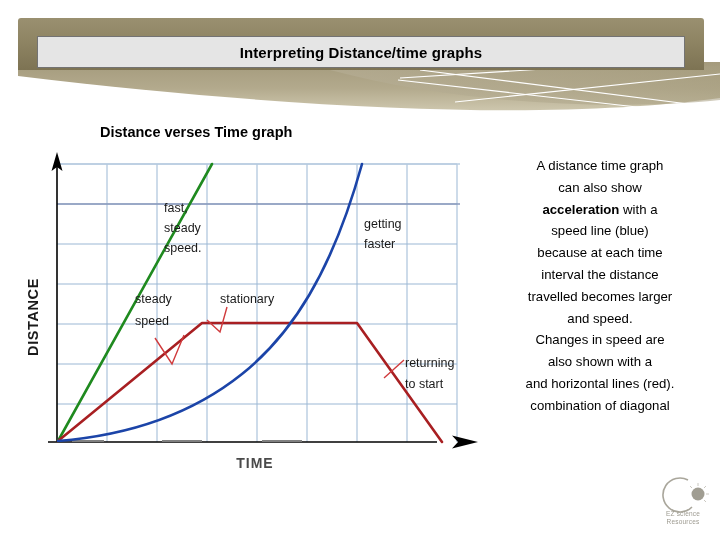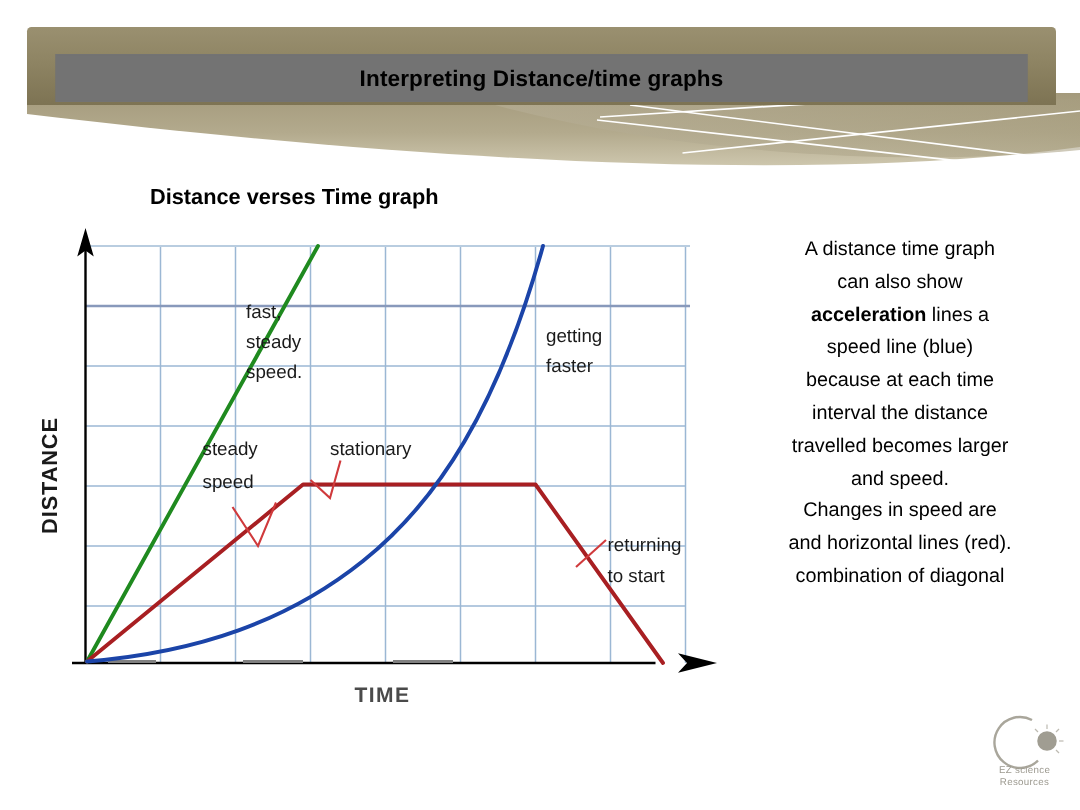--- a/index.html
+++ b/index.html
@@ -37,21 +37,21 @@
     height: 52px;
     background: linear-gradient(to bottom, #9a9070 0%, #8e8463 45%, #7d7353 100%);
     border-radius: 3px 3px 0 0;
   }
   #title-box {
     position: absolute;
     left: 37px;
     top: 36px;
     width: 648px;
     height: 32px;
-    background: #737373;
+    background: #e5e5e5;
     border: 1px solid #737373;
     display: flex;
     align-items: center;
     justify-content: center;
     box-sizing: border-box;
   }
   #title-text {
     font-size: 15px;
     font-weight: bold;
     color: #000000;
@@ -220,27 +220,28 @@
 
     <text x="26" y="165" transform="rotate(-90 26 165)" text-anchor="middle" font-family="Liberation Sans, sans-serif" font-size="14.5" font-weight="bold" fill="#1a1a1a" letter-spacing="0.6">DISTANCE</text>
 
     <text x="243" y="316" text-anchor="middle" font-family="Liberation Sans, sans-serif" font-size="14" font-weight="bold" fill="#4a4a4a" letter-spacing="1">TIME</text>
   </svg>
 </div>
 
 <div id="body-text">
   <div>A distance time graph</div>
   <div>can also show</div>
-  <div><span class="em">acceleration</span><span> lines a</span></div>
+  <div><span class="em">acceleration</span><span> with a</span></div>
   <div>speed line (blue)</div>
   <div>because at each time</div>
   <div>interval the distance</div>
   <div>travelled becomes larger</div>
   <div>and speed.</div>
   <div>Changes in speed are</div>
+  <div>also shown with a</div>
   <div>and horizontal lines (red).</div>
   <div>combination of diagonal</div>
 </div>
 
 <div id="logo">
   <svg width="70" height="40" viewBox="0 0 70 40">
     <path d="M40,6 A17,17 0 1 0 44,33" fill="none" stroke="#a9a69b" stroke-width="1.6"></path>
     <circle cx="50" cy="20" r="6.5" fill="#a09d92"></circle>
     <g stroke="#bdbab1" stroke-width="0.8">
       <line x1="50" y1="9" x2="50" y2="12"></line>

